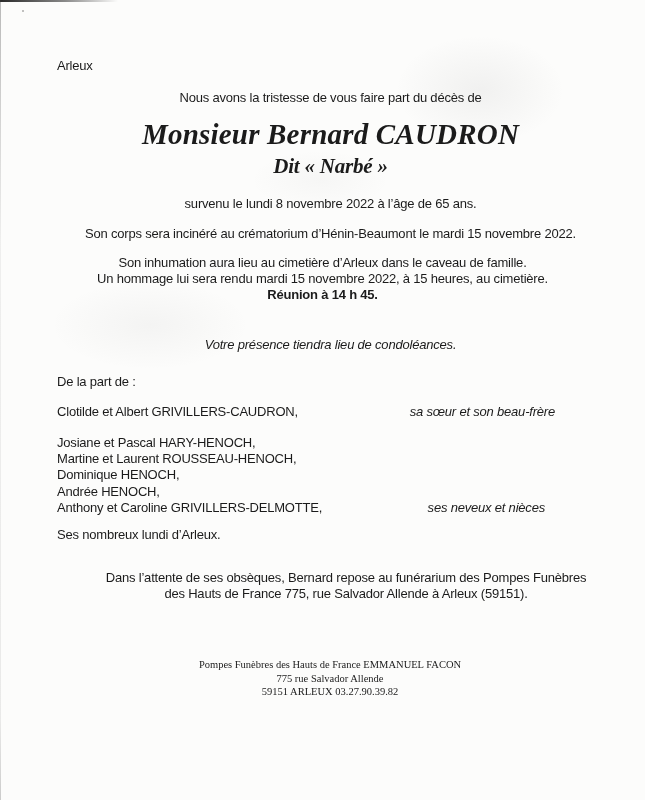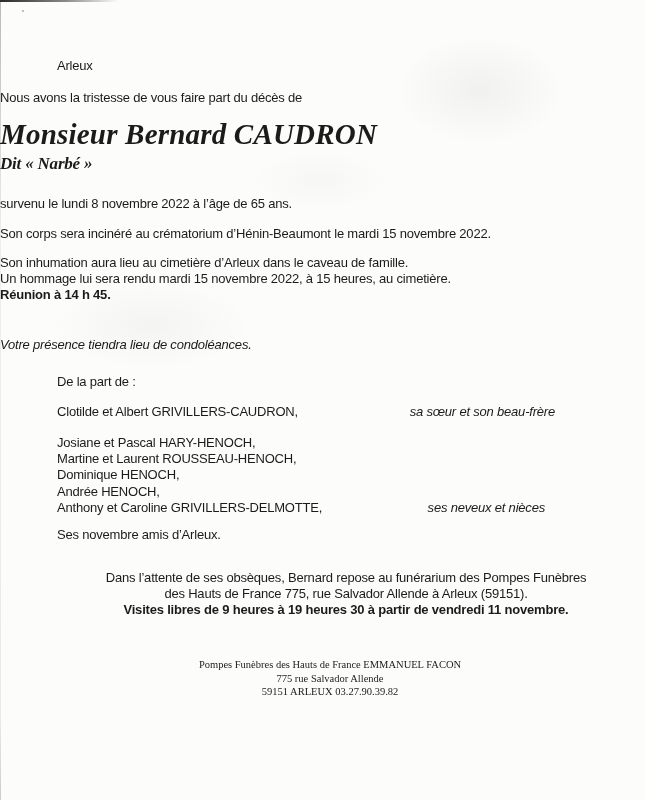--- a/index.html
+++ b/index.html
@@ -14,38 +14,38 @@
     margin:0 auto;
     background:var(--paper);
     color:var(--ink);
     font-family:"Liberation Sans","DejaVu Sans",sans-serif;
     font-size:13px;
     letter-spacing:-0.2px;
     overflow:hidden;
     text-decoration:underline;
   }
   .abs{position:absolute;white-space:nowrap;}
-  .center-line{position:absolute;left:0;right:0;white-space:nowrap;}
+  .center-line{position:absolute;left:16px;right:0;text-align:center;white-space:nowrap;}
   .bold{font-weight:bold;}
   .city{left:57px;top:58px;}
   .intro{top:90px;}
   .title{
     top:118px;
     font-family:"Liberation Serif","DejaVu Serif",serif;
     font-size:29px;font-weight:bold;font-style:italic;
     letter-spacing:0.2px;
   }
   .nickname{
     top:154px;
     font-family:"Liberation Serif","DejaVu Serif",serif;
-    font-size:17px;font-weight:bold;font-style:italic;
+    font-size:21px;font-weight:bold;font-style:italic;
   }
   .death{top:196px;}
   .cremation{top:226px;}
-  .burial{top:255px;line-height:16px;text-align:left;left:0;right:0;position:absolute;}
+  .burial{top:255px;line-height:16px;text-align:center;left:0;right:0;position:absolute;}
   .condolences{top:317px;font-style:italic;margin-top:20px;}
   .from-label{left:57px;top:374px;}
   .relative-first{left:57px;top:404px;}
   .relation-1{top:404px;right:90px;font-style:italic;}
   .relatives-list{left:57px;top:435px;line-height:16.2px;position:absolute;}
   .relation-2{top:500px;right:100px;font-style:italic;}
   .friends{left:57px;top:527px;}
   .wake{top:570px;line-height:16px;text-align:center;left:0;right:0;position:absolute;margin-left:47px;}
   .footer{
     top:658px;line-height:13.5px;text-align:center;left:0;right:0;position:absolute;
@@ -104,26 +104,25 @@
 
   <div class="relatives-list">
     <div>Josiane et Pascal HARY-HENOCH,</div>
     <div>Martine et Laurent ROUSSEAU-HENOCH,</div>
     <div>Dominique HENOCH,</div>
     <div>Andrée HENOCH,</div>
     <div>Anthony et Caroline GRIVILLERS-DELMOTTE,</div>
   </div>
   <div class="abs relation-2">ses neveux et nièces</div>
 
-  <div class="abs friends">Ses novembre amis d’Arleux.</div>
+  <div class="abs friends">Ses nombreux lundi d’Arleux.</div>
 
   <div class="wake">
     <div>Dans l’attente de ses obsèques, Bernard repose au funérarium des Pompes Funèbres</div>
     <div>des Hauts de France 775, rue Salvador Allende à Arleux (59151).</div>
-    <div class="bold">Visites libres de 9 heures à 19 heures 30 à partir de vendredi 11 novembre.</div>
   </div>
 
   <div class="footer">
     <div>Pompes Funèbres des Hauts de France EMMANUEL FACON</div>
     <div>775 rue Salvador Allende</div>
     <div>59151 ARLEUX 03.27.90.39.82</div>
   </div>
 
 </div>
 

